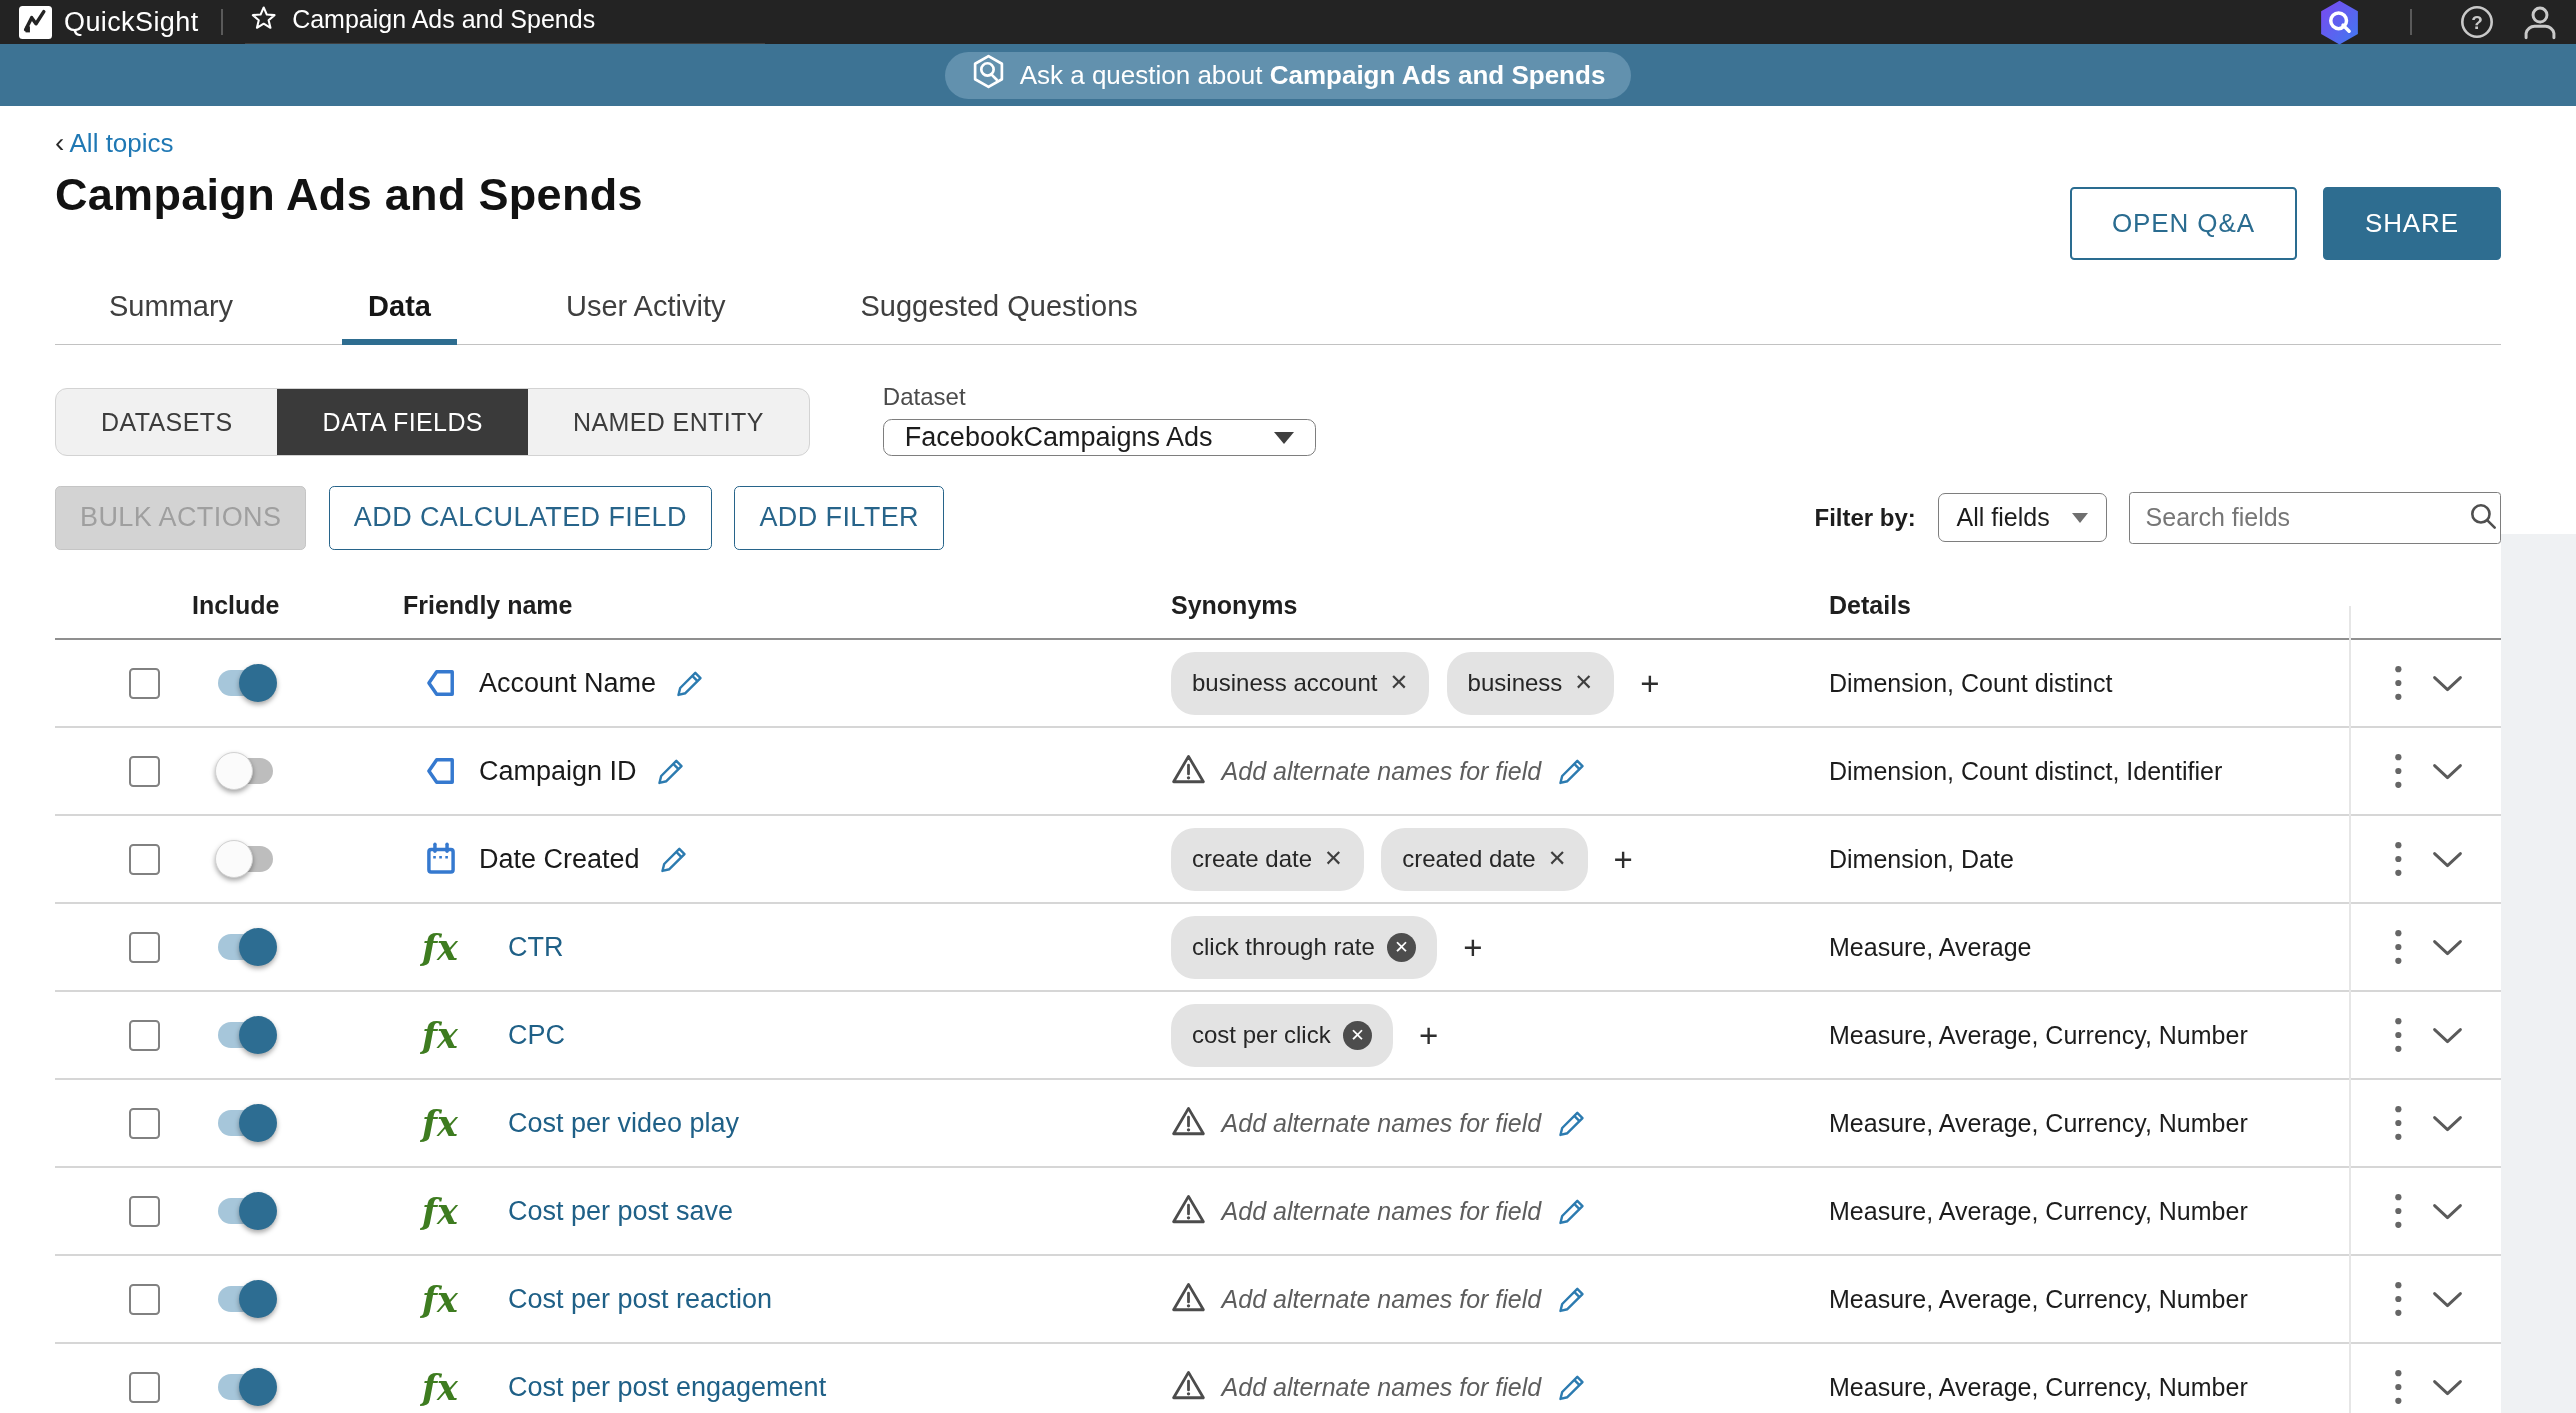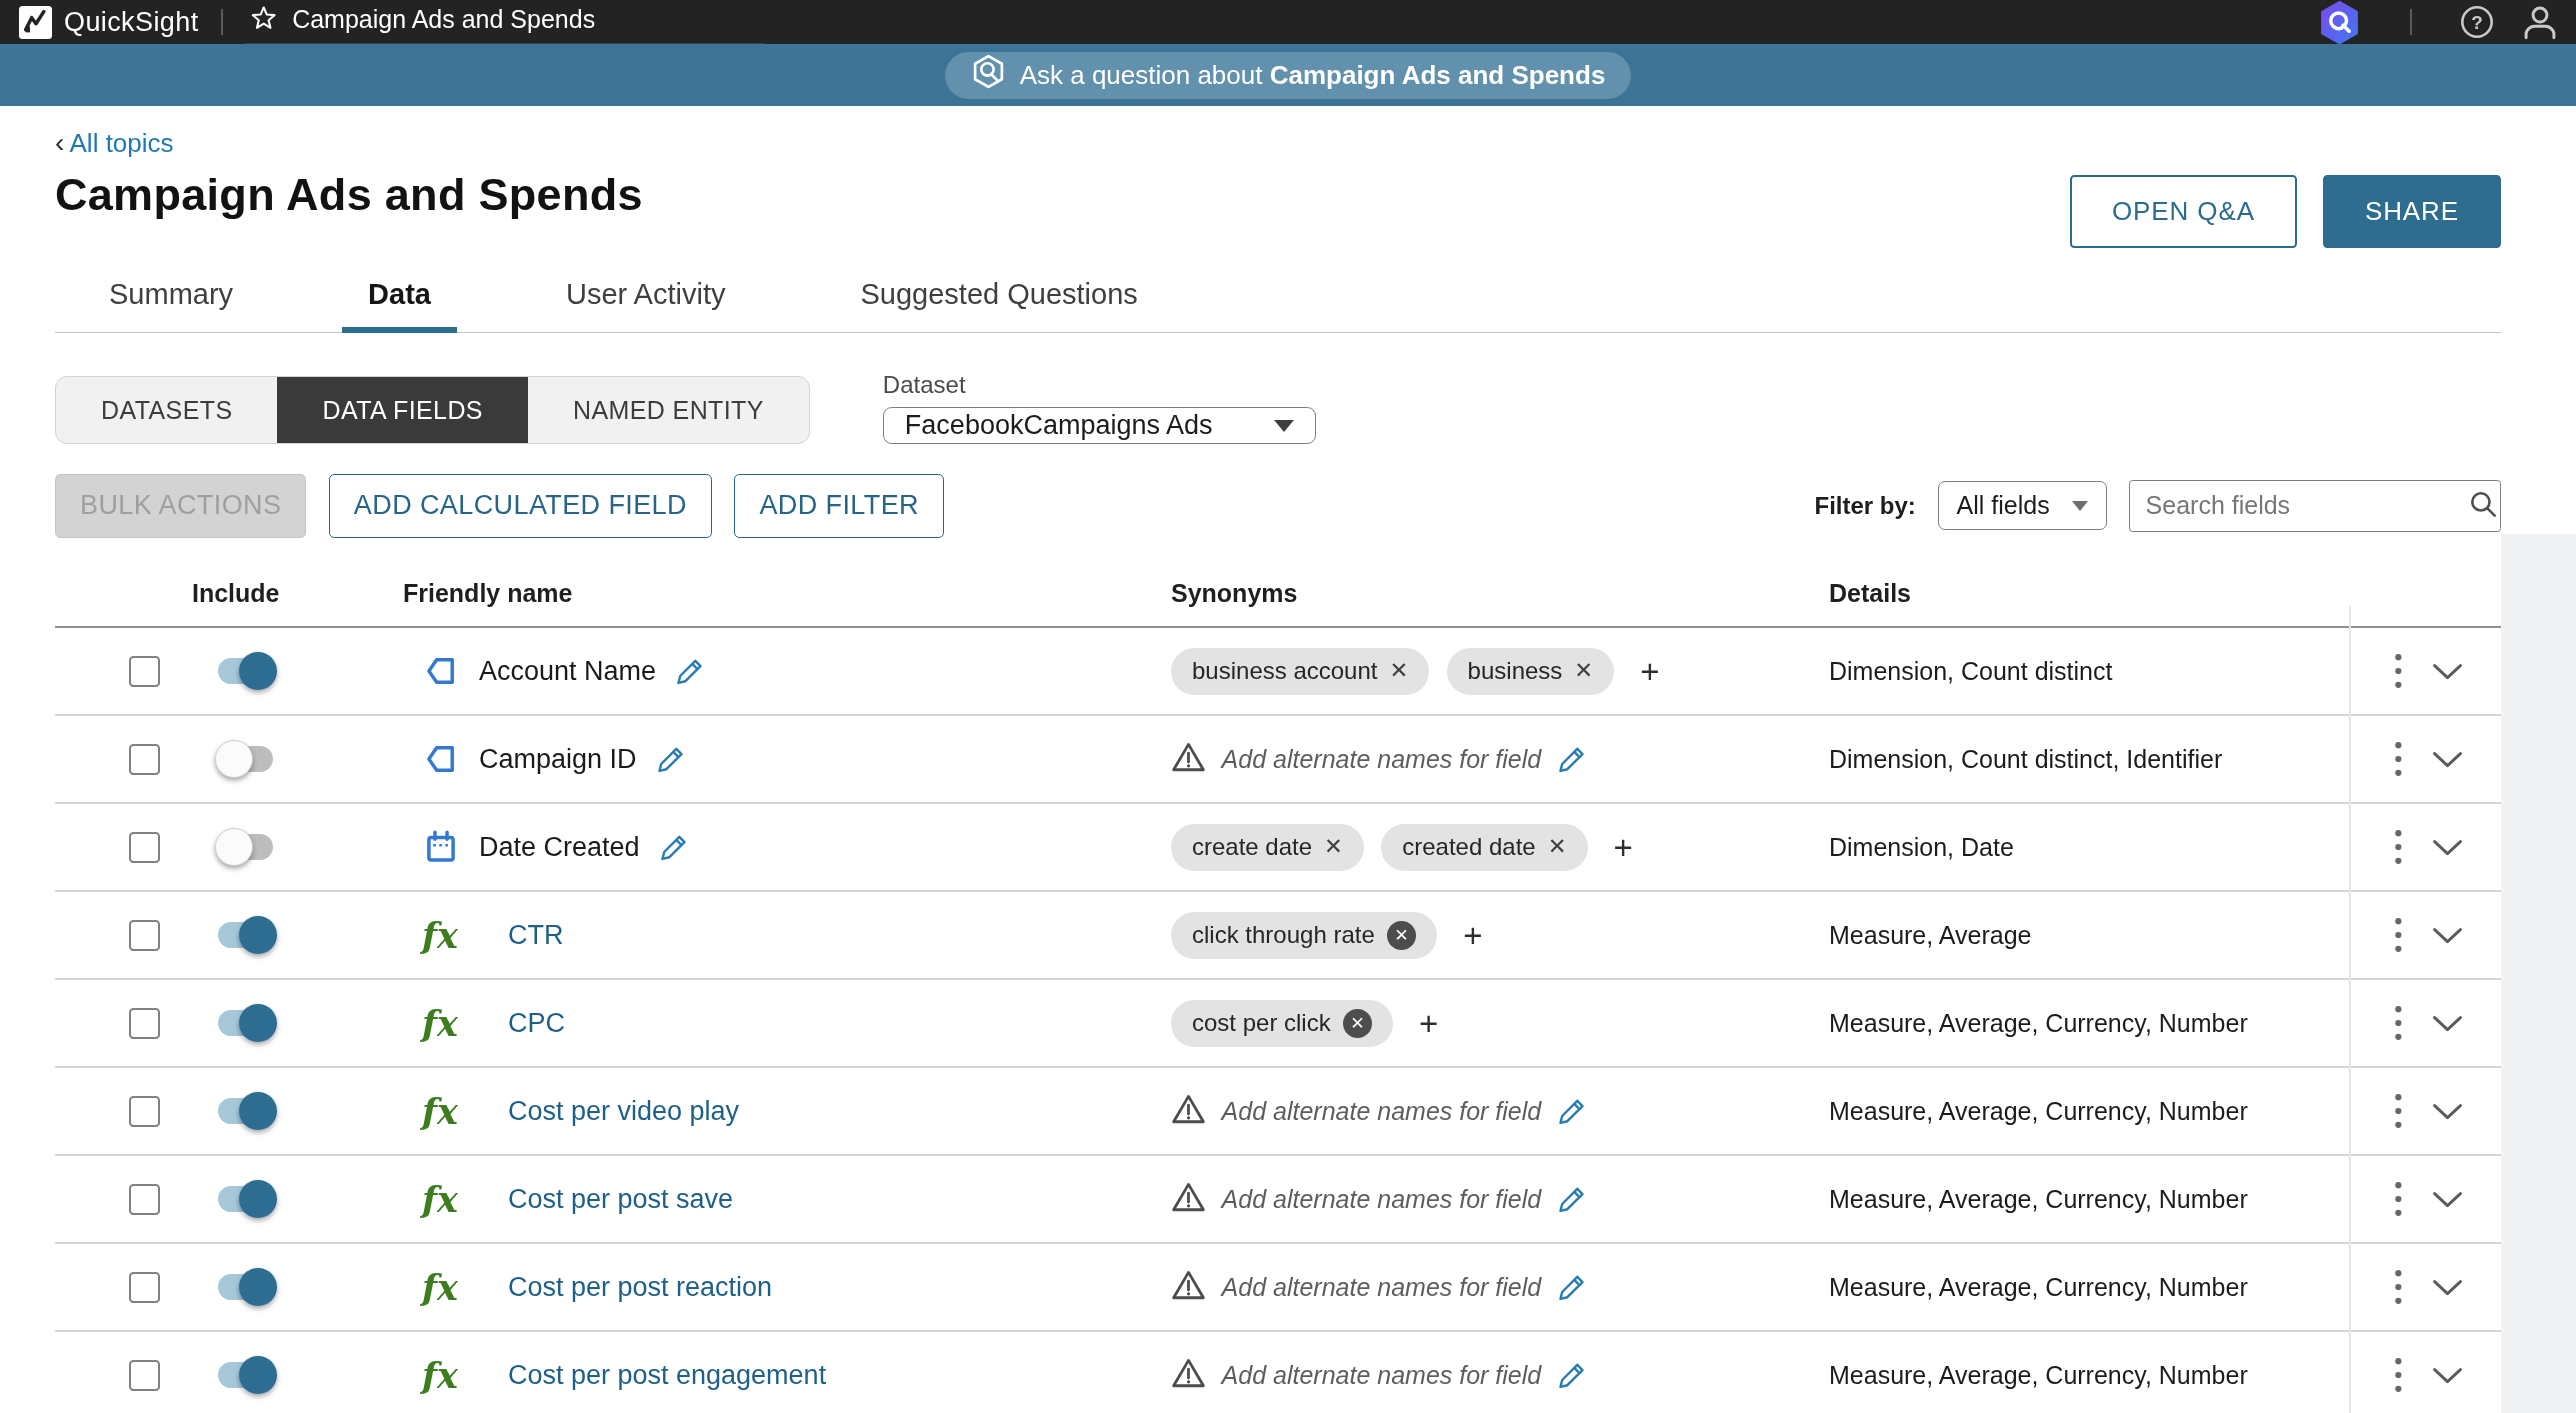--- a/index.html
+++ b/index.html
@@ -22,21 +22,21 @@
   .ask-pill { display:flex; align-items:center; gap:14px; background:#6291ae; border:none; cursor:pointer;
     border-radius:24px; height:47px; padding:0 26px; color:#ffffff; font-size:26px; font-family:inherit; }
   .ask-pill b { font-weight:700; }
 
   
   main { padding:0 75px 0 55px; }
   .back-row { margin-top:21px; display:flex; align-items:center; gap:5.2px; color:#1f78b4; font-size:26px; cursor:pointer; width:max-content; }
   .back-caret { font-size:28px; color:#2b2b2b; }
   .title-row { margin-top:10.4px; display:flex; align-items:flex-start; justify-content:space-between; }
   h1 { font-size:45px; font-weight:700; color:#121212; letter-spacing:0.3px; }
-  .title-actions { display:flex; gap:26px; margin-top:6px; }
+  .title-actions { display:flex; gap:26px; margin-top:18px; }
   .btn { font-family:inherit; font-size:26px; letter-spacing:0.9px; border-radius:4.3px; height:73px; padding:0 40px; cursor:pointer; }
   .btn-outline { background:#ffffff; color:#2a6c90; border:2.2px solid #2a6c90; font-weight:500; }
   .btn-solid { background:#2e6d90; color:#ffffff; border:2.2px solid #2e6d90; font-weight:500; }
 
   
   .tabs { margin-top:29.4px; display:flex; gap:83px; border-bottom:1.7px solid #c2c2c2; padding-left:28px; }
   .tab { font-size:29px; color:#3f3f3f; padding:0 26px 21px 26px; cursor:pointer; position:relative; }
   .tab.active { font-weight:700; color:#161616; }
   .tab.active::after { content:""; position:absolute; left:0; right:0; bottom:-1.7px; height:6px; background:#2e6d90; }
 
@@ -91,21 +91,21 @@
   .ticon.show { display:flex; }
   .ticon-fx { font-family:"DejaVu Serif", serif; font-style:italic; font-weight:700; font-size:35px; color:#3e7c20; line-height:1; }
   .fname { font-size:27px; color:#1a1a1a; }
   .fname.calc { color:#1f6087;margin-left:31px; }
   .pencil { display:none; cursor:pointer; }
   .pencil.show { display:flex; }
 
   .c-syn { padding-left:33px; display:flex; align-items:center; }
   .chips { display:none; align-items:center; gap:17.3px; }
   .chips.show { display:flex; }
-  .chip { display:flex; align-items:center; gap:12px; background:#e3e3e3; border-radius:24px; height:47px; padding:0 21px; font-size:24px; color:#262626; }
+  .chip { display:flex; align-items:center; gap:12px; background:#e3e3e3; border-radius:24px; height:63px; padding:0 21px; font-size:24px; color:#262626; }
   .chip-x { font-size:22.5px; color:#3f3f3f; cursor:pointer; line-height:1; }
   .chip-xfill { width:29.4px; height:29.4px; border-radius:50%; background:#4d4d4d; color:#ffffff; font-size:17.3px;
     display:flex; align-items:center; justify-content:center; cursor:pointer; line-height:1; }
   .plus { font-size:33px; font-weight:300; color:#2e2e2e; margin-left:8.7px; cursor:pointer; line-height:1; }
   .syn-ph { display:none; align-items:center; gap:15.6px; }
   .syn-ph.show { display:flex; }
   .ph-text { font-size:25px; font-style:italic; color:#5d5d5d; }
 
   .c-det { padding-left:33px; font-size:25px; color:#1c1c1c; }
   .c-act { display:flex; align-items:center; justify-content:flex-end; gap:29.4px; padding-right:38px; }

